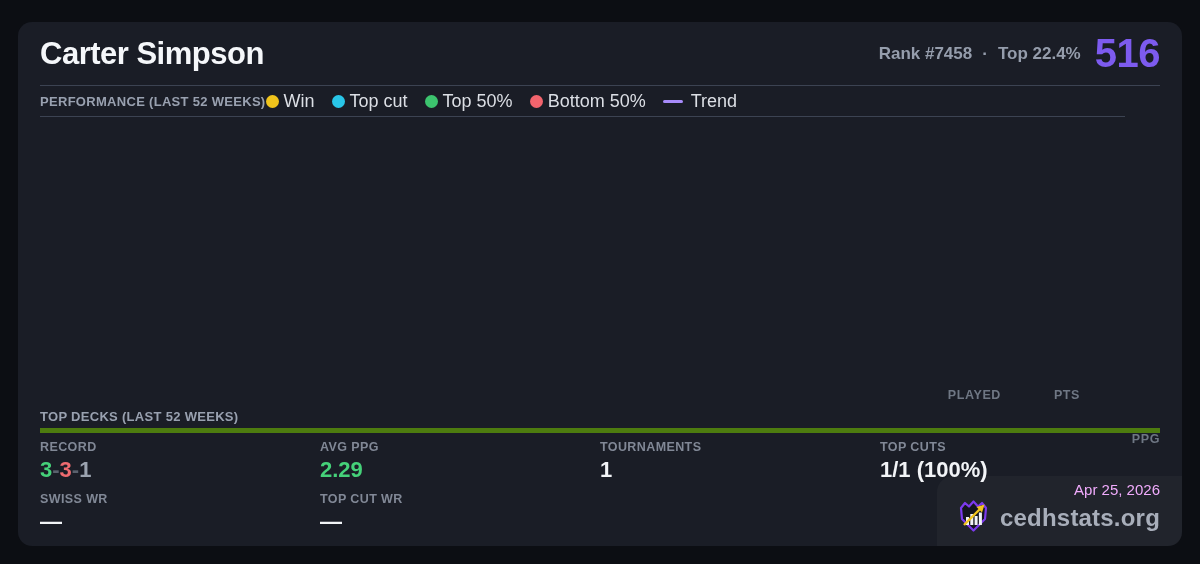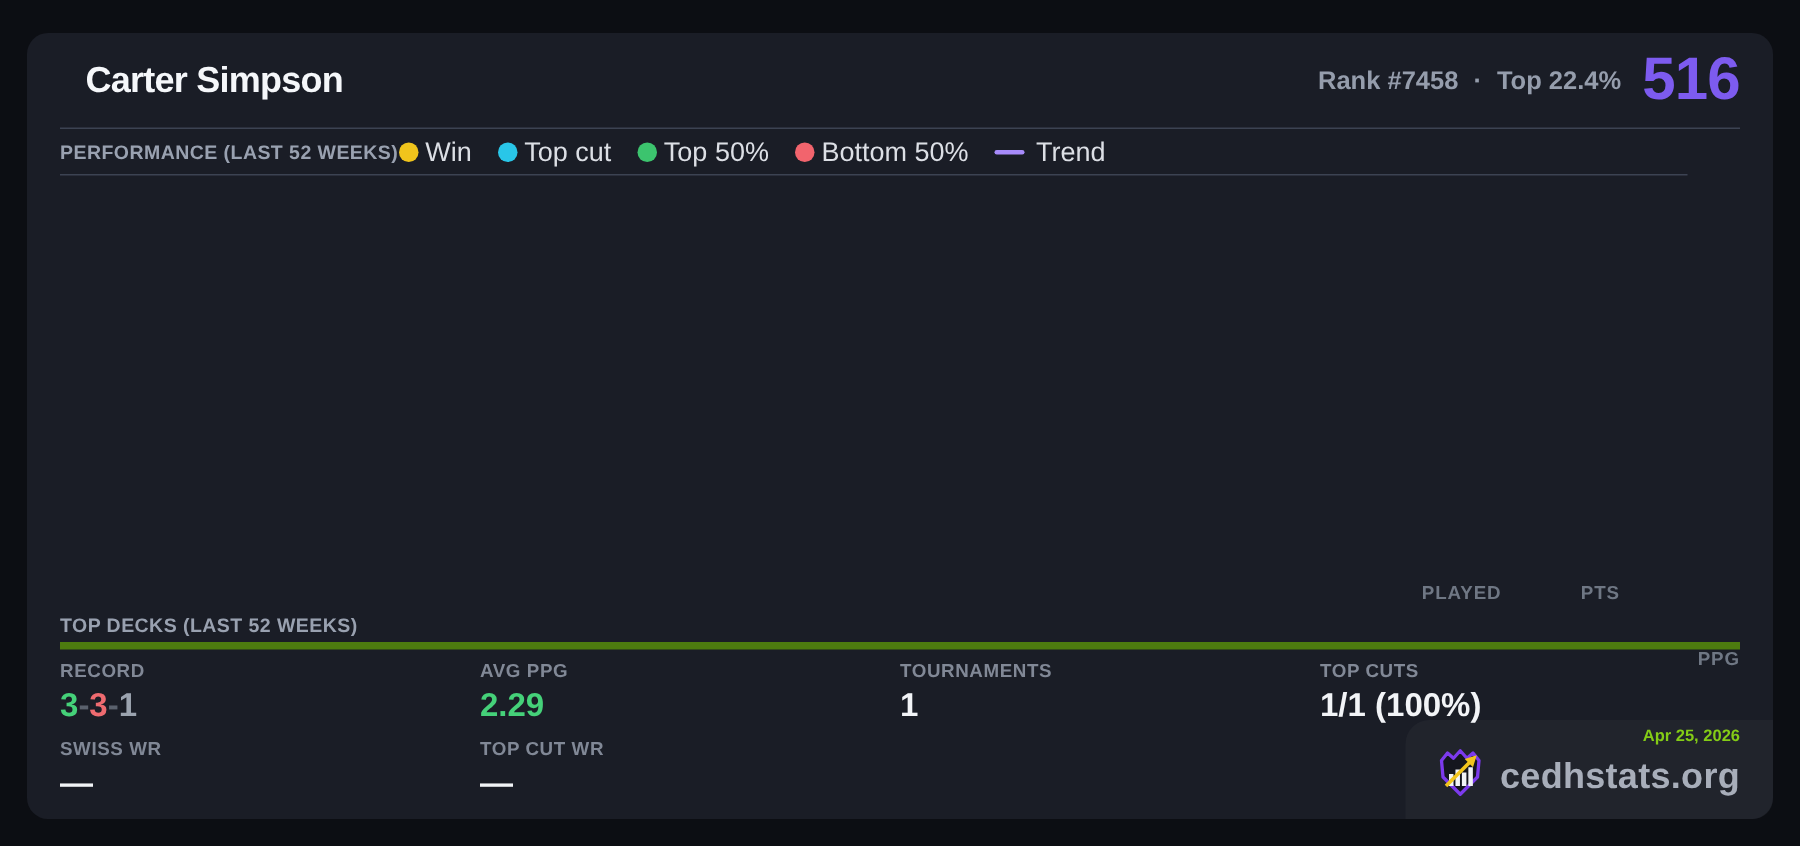--- a/index.html
+++ b/index.html
@@ -5,21 +5,21 @@
   * { margin:0; padding:0; box-sizing:border-box; }
   html,body { width:1200px; height:564px; background:#0c0e13; overflow:hidden;
               font-family:"Liberation Sans", sans-serif; }
 
   .card { position:relative; margin:22px 0 0 18px; width:1164px; height:524px;
           background:#1a1d26; border-radius:14px; padding:0 22px; }
 
   
   .header { height:64px; border-bottom:1px solid #3c4352;
             display:flex; justify-content:space-between; align-items:center; }
-  .player-name { color:#f5f7fa; font-size:24px; font-weight:800; letter-spacing:-0.5px;margin-left:17px; }
+  .player-name { color:#f5f7fa; font-size:31px; font-weight:800; letter-spacing:-0.5px; }
   .header-right { display:flex; align-items:center; gap:14px; }
   .rank-group { display:flex; align-items:center; gap:10px;
                 color:#959dac; font-size:17px; font-weight:600; }
   .score { font-size:40px; font-weight:800; letter-spacing:-0.5px; }
 
   
   .perf-row { height:31px; margin-right:35px; border-bottom:1px solid #3c4352;
               display:flex; justify-content:flex-start; align-items:center; }
   .section-title { color:#99a1b0; font-size:13px; font-weight:600; letter-spacing:0.3px; }
   .legend { display:flex; align-items:center; gap:17px; }
@@ -40,21 +40,21 @@
 
   
   .stats-grid { display:grid; grid-template-columns:repeat(4,280px);
                 grid-template-rows:52px auto; padding-top:7px; }
   .stat-label { color:#818896; font-size:12.5px; font-weight:600; letter-spacing:0.4px; }
   .stat-value { font-size:22px; font-weight:700; margin-top:1px; color:#f2f4f7; line-height:30px; }
 
   
   .watermark { position:absolute; right:0; bottom:0; background:rgba(255,255,255,0.03);
                border-radius:16px 0 13px 0; padding:5px 22px 9px 18px; text-align:right; }
-  .date { color:#84cc16; font-size:11px; font-weight:700; }
+  .date { color:#f0abfc; font-size:15px; font-weight:400; }
   .brand-row { display:flex; align-items:center; justify-content:flex-end; gap:9px; margin-top:1px;text-align:right; }
   .brand { color:#a8aeba; font-size:24px; font-weight:700; letter-spacing:0.2px; }
 </style>
 </head>
 <body>
 
 <div class="card">
 
   <div class="header">
     <div class="player-name">Carter Simpson</div>

